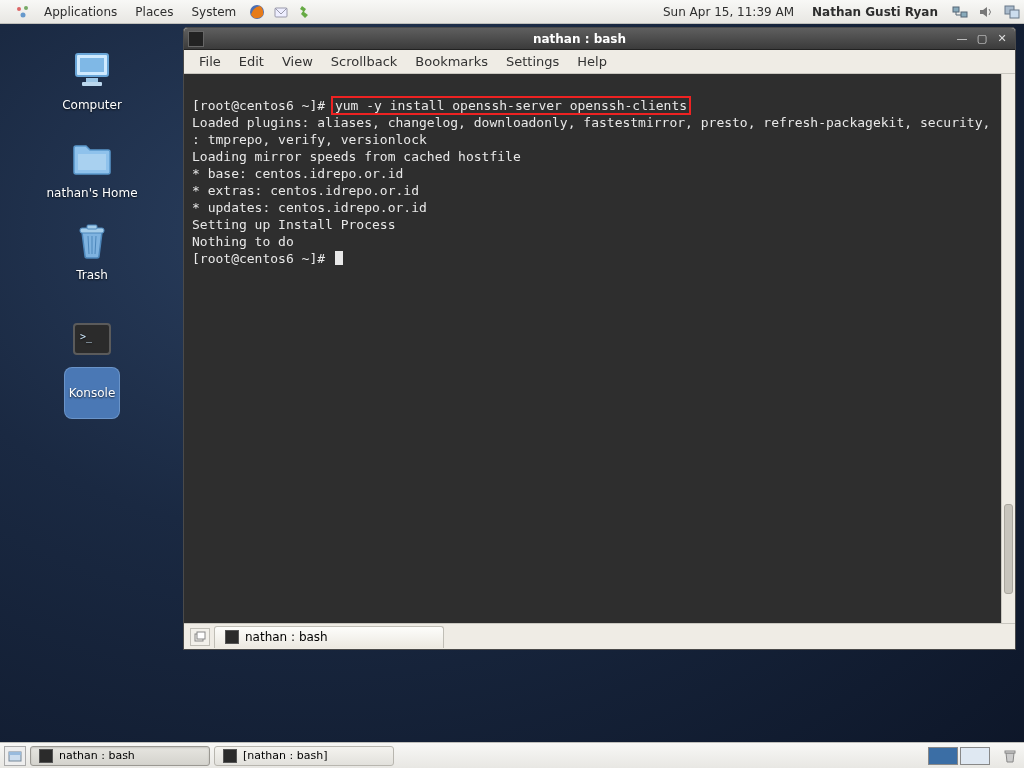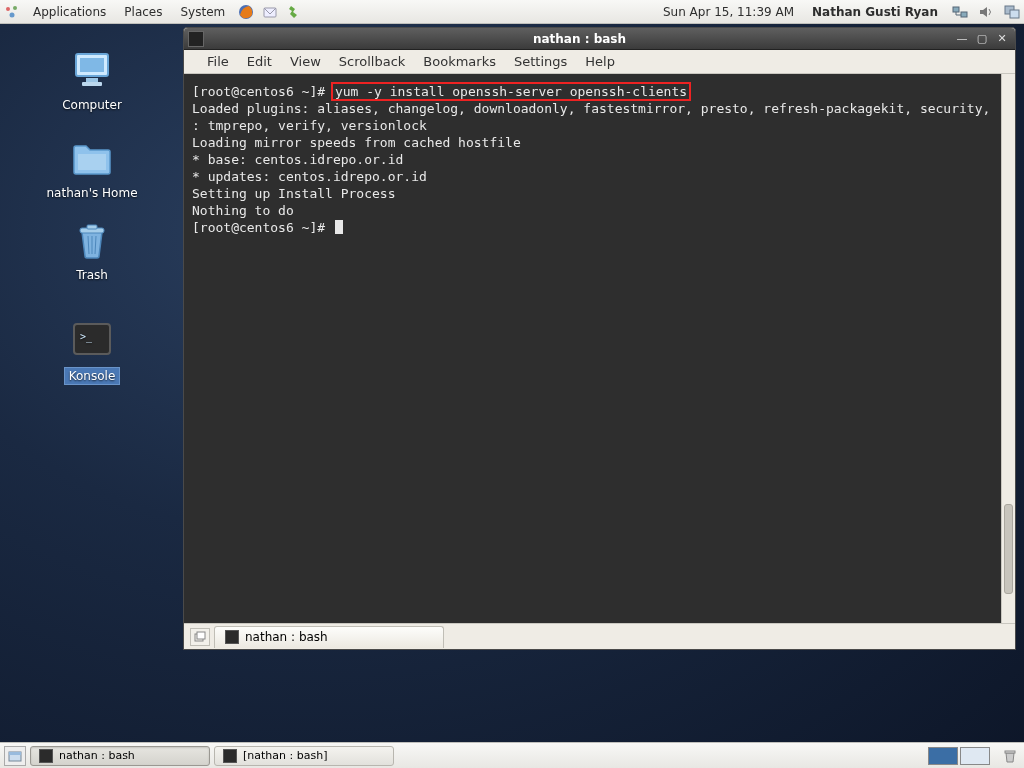--- a/index.html
+++ b/index.html
@@ -10,21 +10,21 @@
   position: relative; overflow: hidden;
 }
 
 
 .top-panel {
   position: absolute; top: 0; left: 0; right: 0; height: 24px;
   background: linear-gradient(#f8f8f6, #e8e7e3);
   border-bottom: 1px solid #c0c0bc;
   display: flex; align-items: center; font-size: 12px; color: #2e2e2e;
 }
-.panel-left { display: flex; align-items: center; gap: 2px; padding-left: 1px; }
+.panel-left { display: flex; align-items: center; gap: 2px; padding-left: 12px; }
 .panel-menu { padding: 3px 8px; cursor: pointer; }
 .panel-icon { width: 22px; height: 22px; display: flex; align-items: center; justify-content: center; cursor: pointer; font-size: 14px; }
 .panel-right { margin-left: auto; display: flex; align-items: center; gap: 6px; padding-right: 2px; }
 .panel-clock { font-weight: normal; padding: 0 6px; }
 .panel-user { font-weight: bold; padding: 0 6px; }
 .tray-icon { width: 20px; height: 20px; display: flex; align-items: center; justify-content: center; font-size: 13px; }
 
 
 .bottom-panel {
   position: absolute; bottom: 0; left: 0; right: 0; height: 26px;
@@ -42,46 +42,46 @@
 .task-button.active { background: linear-gradient(#e6e5e0, #d4d3cd); border-color: #9a9892; box-shadow: inset 0 1px 2px rgba(0,0,0,.15); }
 .task-icon { width: 14px; height: 14px; background: #2b2b2b; border: 1px solid #555; display:inline-block; }
 .ws-switcher { margin-left: auto; display: flex; gap: 2px; }
 .ws-cell { width: 30px; height: 18px; border: 1px solid #888; background: #dfe8f2; }
 .ws-cell.active { background: #3b6ea5; }
 .trash-mini { width: 20px; height: 20px; display: flex; align-items: center; justify-content: center; font-size: 14px; margin-left: 6px; }
 
 
 .desktop-icon { position: absolute; width: 96px; text-align: center; color: #fff; font-size: 12px; text-shadow: 0 1px 2px rgba(0,0,0,.8); }
 .desktop-icon .ico { width: 48px; height: 48px; margin: 0 auto 4px; display: flex; align-items: center; justify-content: center; }
-.desktop-icon.selected .lbl { background: #4a78b5; border-radius: 0; padding: 1px 4px; display: inline-block; box-shadow: 0 0 0 1px #6a94c9; }
+.desktop-icon.selected .lbl { background: #4a78b5; border-radius: 7px; padding: 18px 4px; display: inline-block; box-shadow: 0 0 0 1px #6a94c9; }
 .computer-svg, .folder-svg, .trash-svg, .konsole-svg { width: 48px; height: 48px; }
 
 
 .konsole-window {
   position: absolute; left: 183px; top: 27px; width: 833px; height: 623px;
   background: #efece5; border: 1px solid #4a4a4a; border-radius: 4px 4px 0 0;
   display: flex; flex-direction: column;
 }
 .titlebar {
   height: 22px; background: linear-gradient(#5f5f5f, #3b3b3b);
   display: flex; align-items: center; color: #fff; font-size: 12px; padding: 0 4px;
   border-radius: 4px 4px 0 0; border-bottom: 1px solid #222;
 }
 .titlebar .win-icon { width: 16px; height: 16px; background:#222; border:1px solid #666; margin-right: 4px; }
 .titlebar .title { flex: 1; text-align: center; font-weight: bold; }
 .titlebar .win-btn { width: 18px; height: 16px; margin-left: 2px; display: flex; align-items: center; justify-content: center; font-size: 11px; color: #ddd; cursor: pointer; }
 .menubar {
   height: 24px; background: #efece5; display: flex; align-items: center;
-  font-size: 13px; color: #333; padding: 0 14px; border-bottom: 1px solid #c9c7c0;
+  font-size: 13px; color: #333; padding: 0 6px; border-bottom: 1px solid #c9c7c0;
 }
 .menubar .mi { padding: 3px 9px; cursor: pointer; }
 .terminal {
   flex: 1; background: #2e2e2e; color: #e8e8e8;
   font-family: "DejaVu Sans Mono","Liberation Mono",monospace; font-size: 13px; line-height: 17px;
-  padding: 9px 8px 8px 8px; position: relative; overflow: hidden;
+  padding: 23px 8px 8px 8px; position: relative; overflow: hidden;
 }
 .terminal .highlight-cmd { border: 2px solid #e22; padding: 0 2px; margin-left: -2px; }
 .terminal .prompt { color: #e8e8e8; }
 .terminal .cursor { display:inline-block; width: 8px; height: 14px; background:#e8e8e8; vertical-align: -2px; margin-left: 2px; }
 .term-scroll {
   position: absolute; right: 0; top: 0; bottom: 0; width: 14px;
   background: #efece5; border-left: 1px solid #c9c7c0;
 }
 .term-scroll .thumb { position: absolute; left: 2px; right: 2px; top: 430px; height: 90px; background: #c8c5bd; border: 1px solid #aaa79f; border-radius: 3px; }
 .tabbar {
@@ -216,20 +216,21 @@
     <span class="mi">Bookmarks</span>
     <span class="mi">Settings</span>
     <span class="mi">Help</span>
   </div>
   <div class="terminal">
     <div><span class="prompt">[root@centos6 ~]# </span><span class="highlight-cmd">yum -y install openssh-server openssh-clients</span></div>
     <div>Loaded plugins: aliases, changelog, downloadonly, fastestmirror, presto, refresh-packagekit, security,</div>
     <div>              : tmprepo, verify, versionlock</div>
     <div>Loading mirror speeds from cached hostfile</div>
     <div> * base: centos.idrepo.or.id</div>
+    <div> * extras: centos.idrepo.or.id</div>
     <div> * updates: centos.idrepo.or.id</div>
     <div>Setting up Install Process</div>
     <div>Nothing to do</div>
     <div><span class="prompt">[root@centos6 ~]# </span><span class="cursor"></span></div>
     <div class="term-scroll">
         <div class="thumb"></div>
       </div>
   </div>
   <div class="tabbar">
     <span class="newtab">

